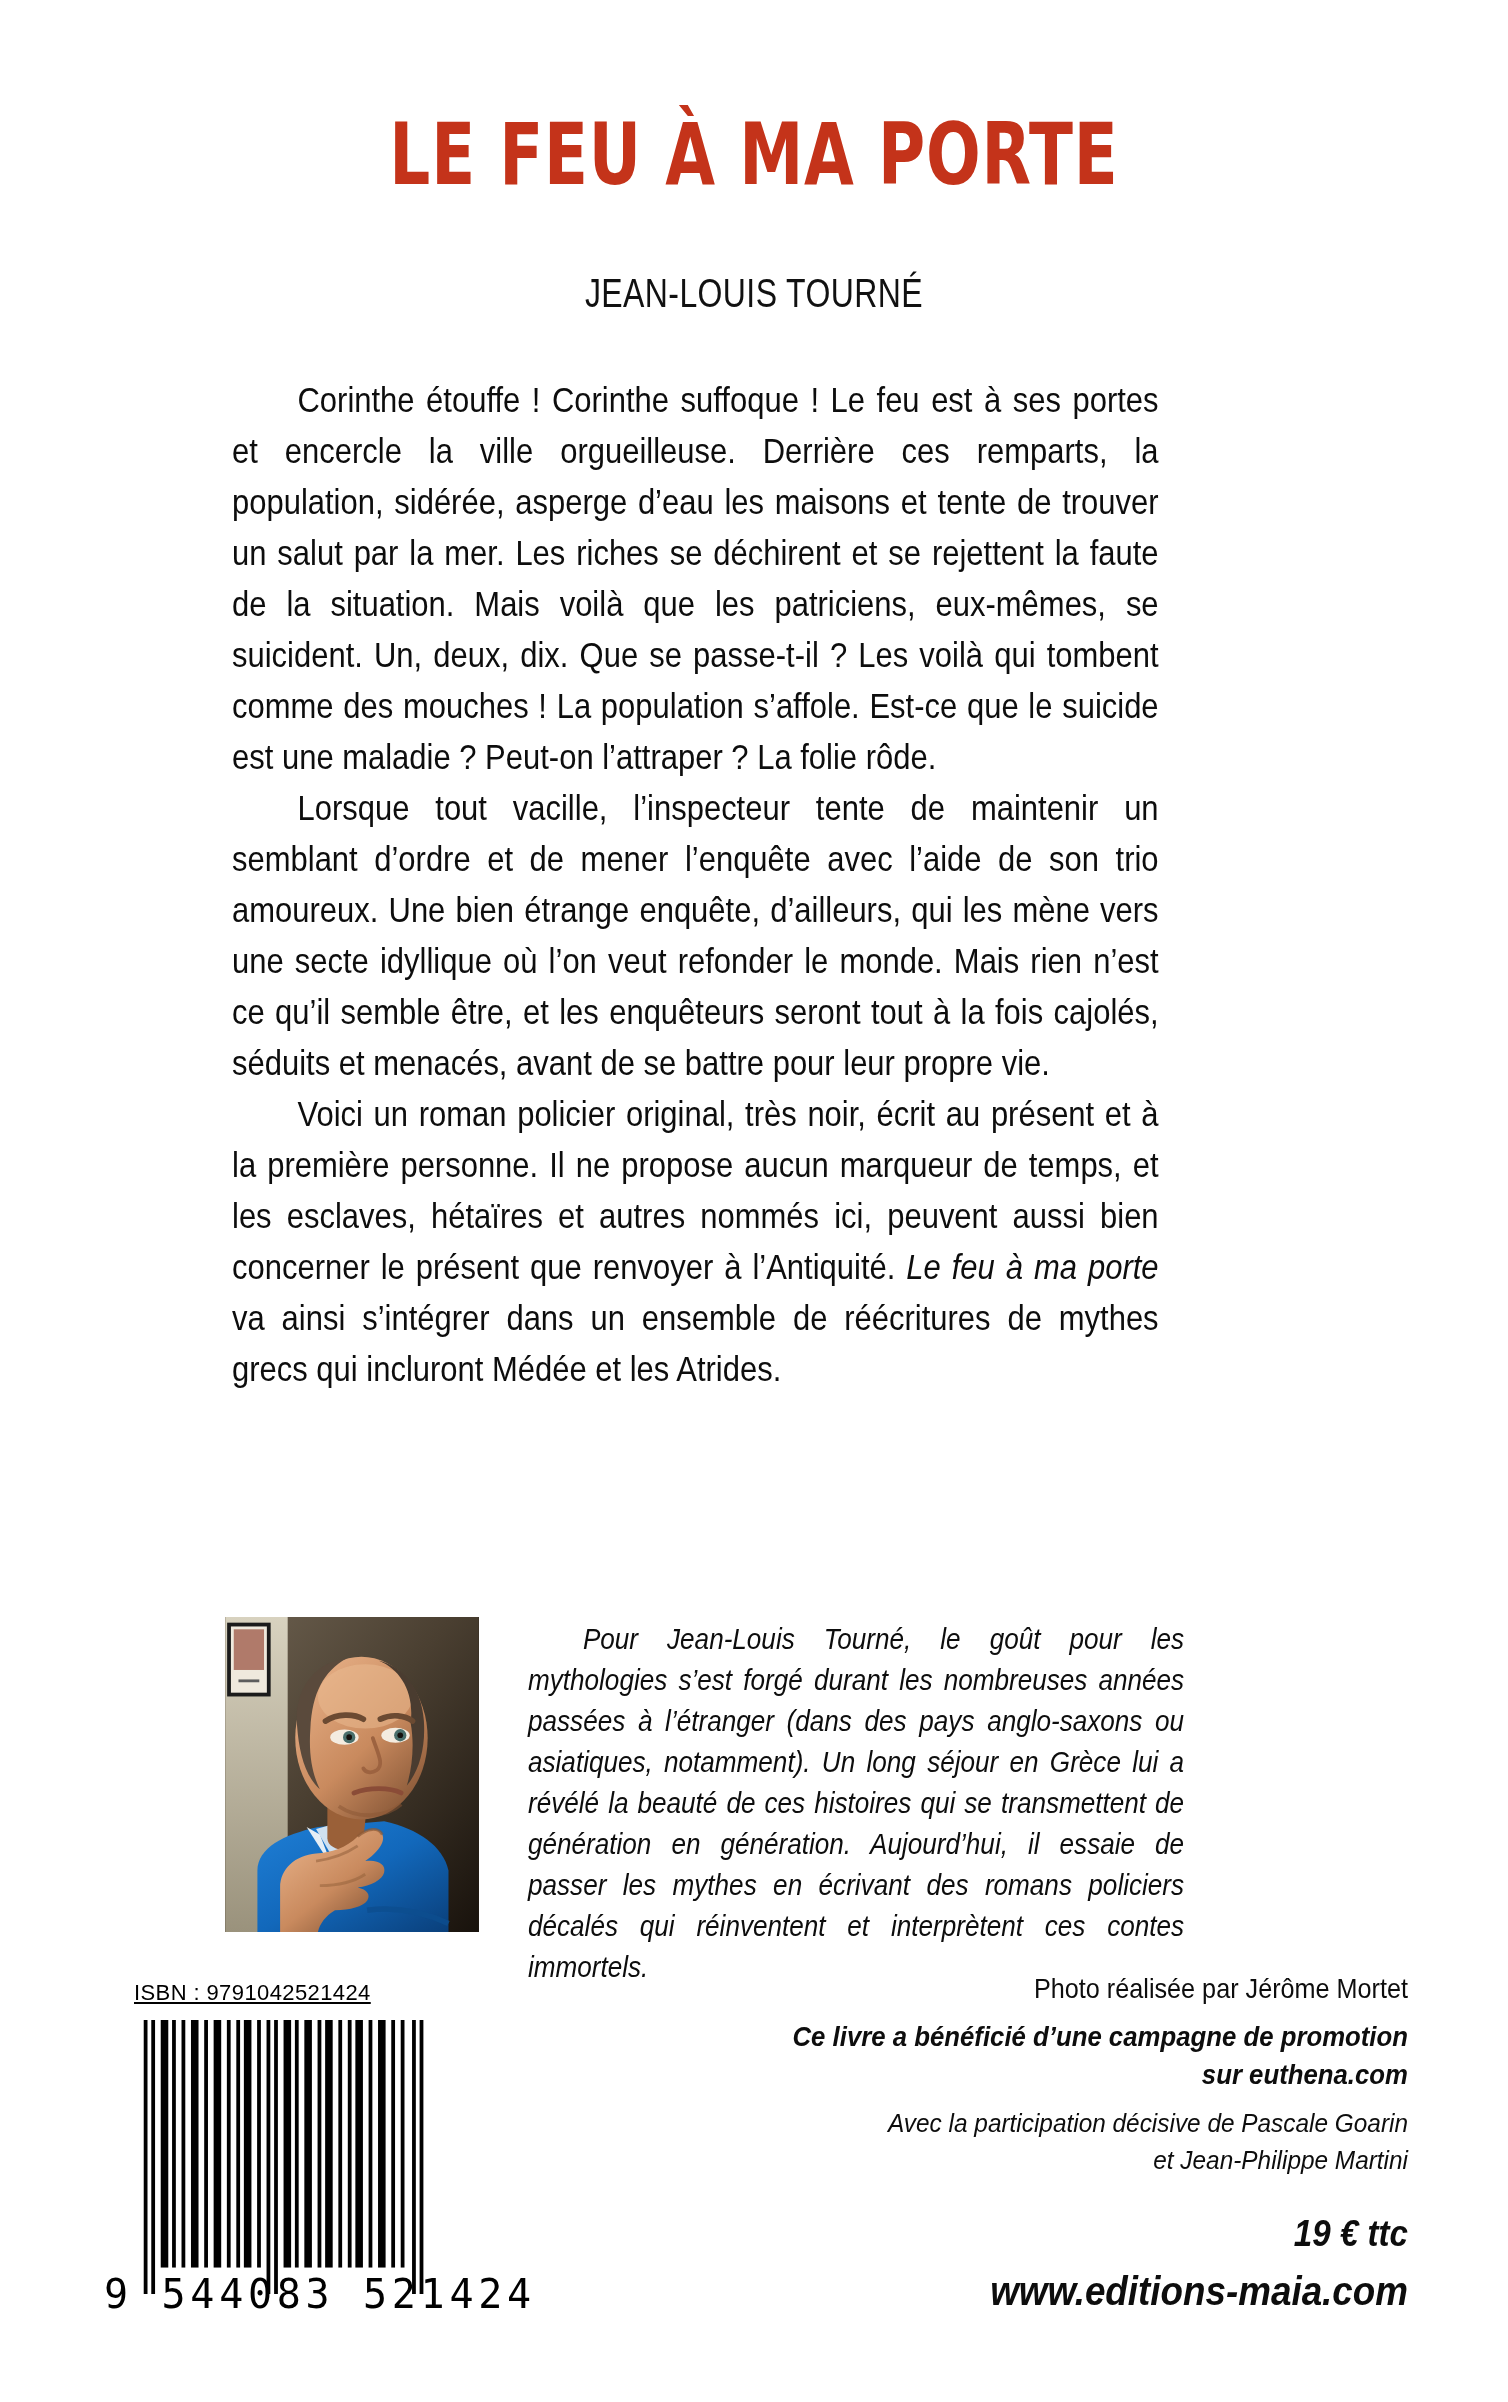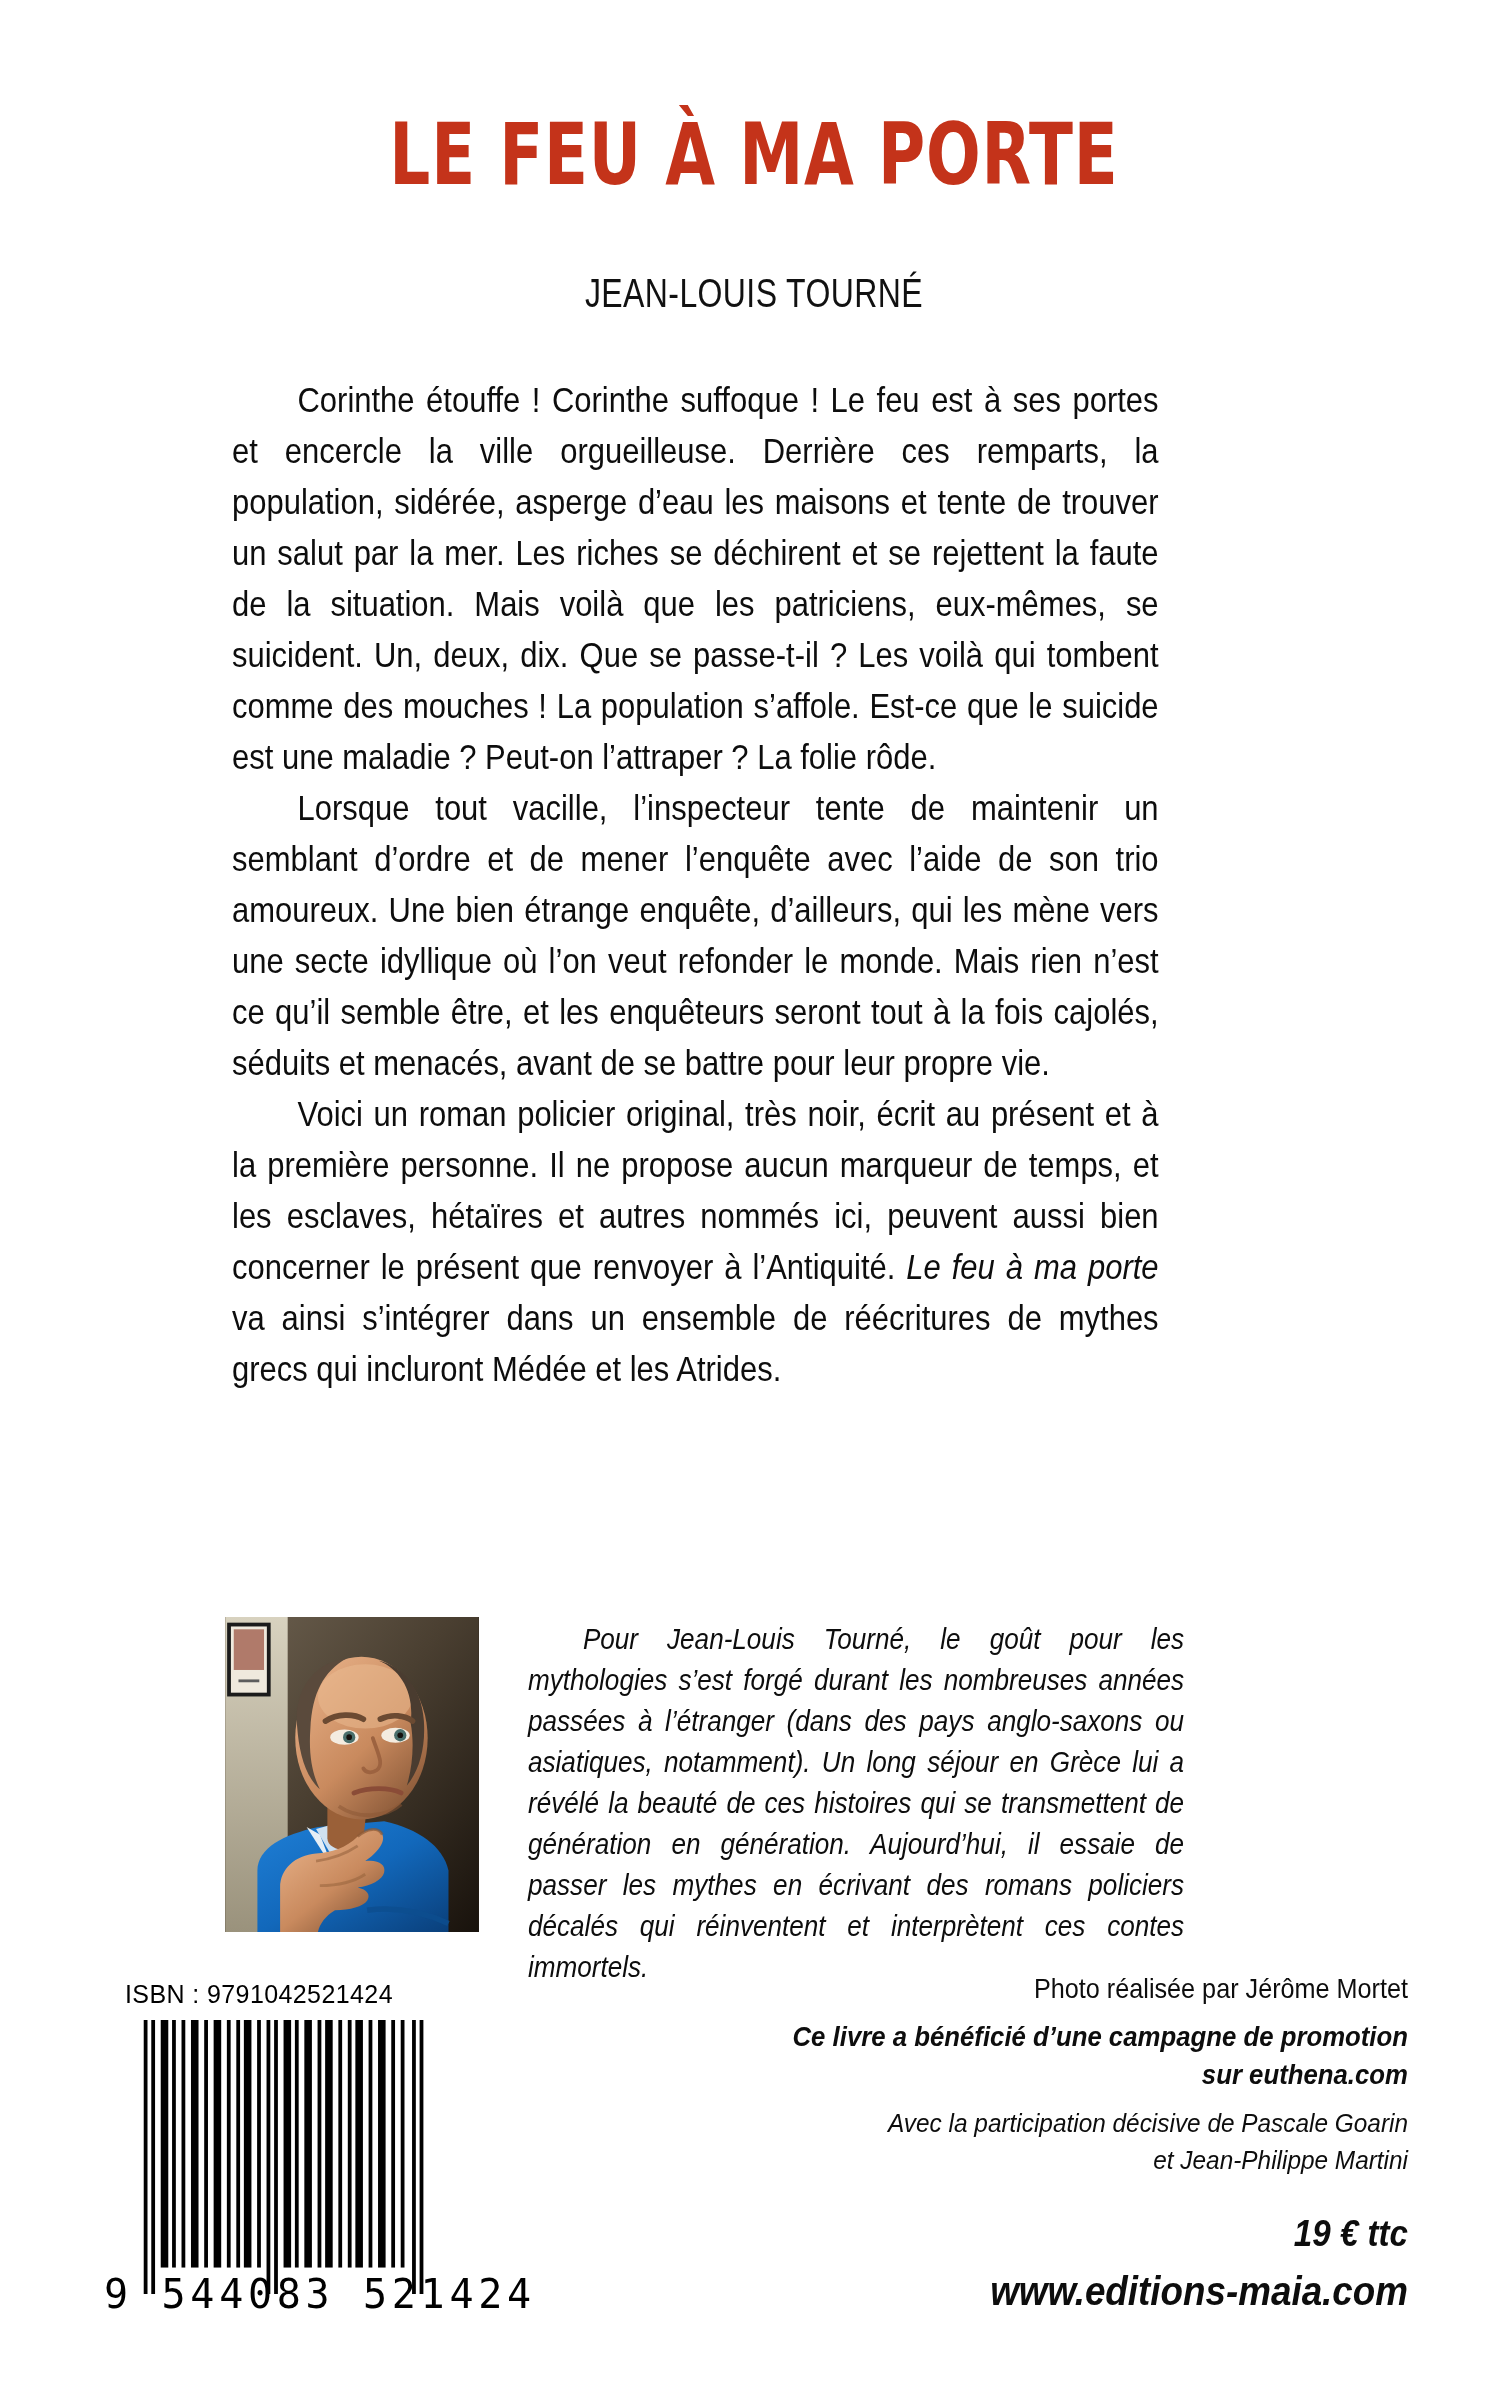--- a/index.html
+++ b/index.html
@@ -112,27 +112,28 @@
     transform-origin: left top;
   }
   .bio-text p {
     margin: 0;
     text-indent: 61px;
   }
 
   
   .isbn-label {
     position: absolute;
-    left: 125px;
+    left: 134px;
     top: 1980px;
     font-family: "Liberation Sans", sans-serif;
-    font-size: 25px;
+    font-size: 22px;
     letter-spacing: 0.4px;
     color: #000;
     white-space: nowrap;
+    text-decoration: underline;
   }
   .barcode-box {
     position: absolute;
     left: 138px;
     top: 2020px;
     width: 293px;
     height: 274px;
   }
   .barcode-digits {
     position: absolute;

